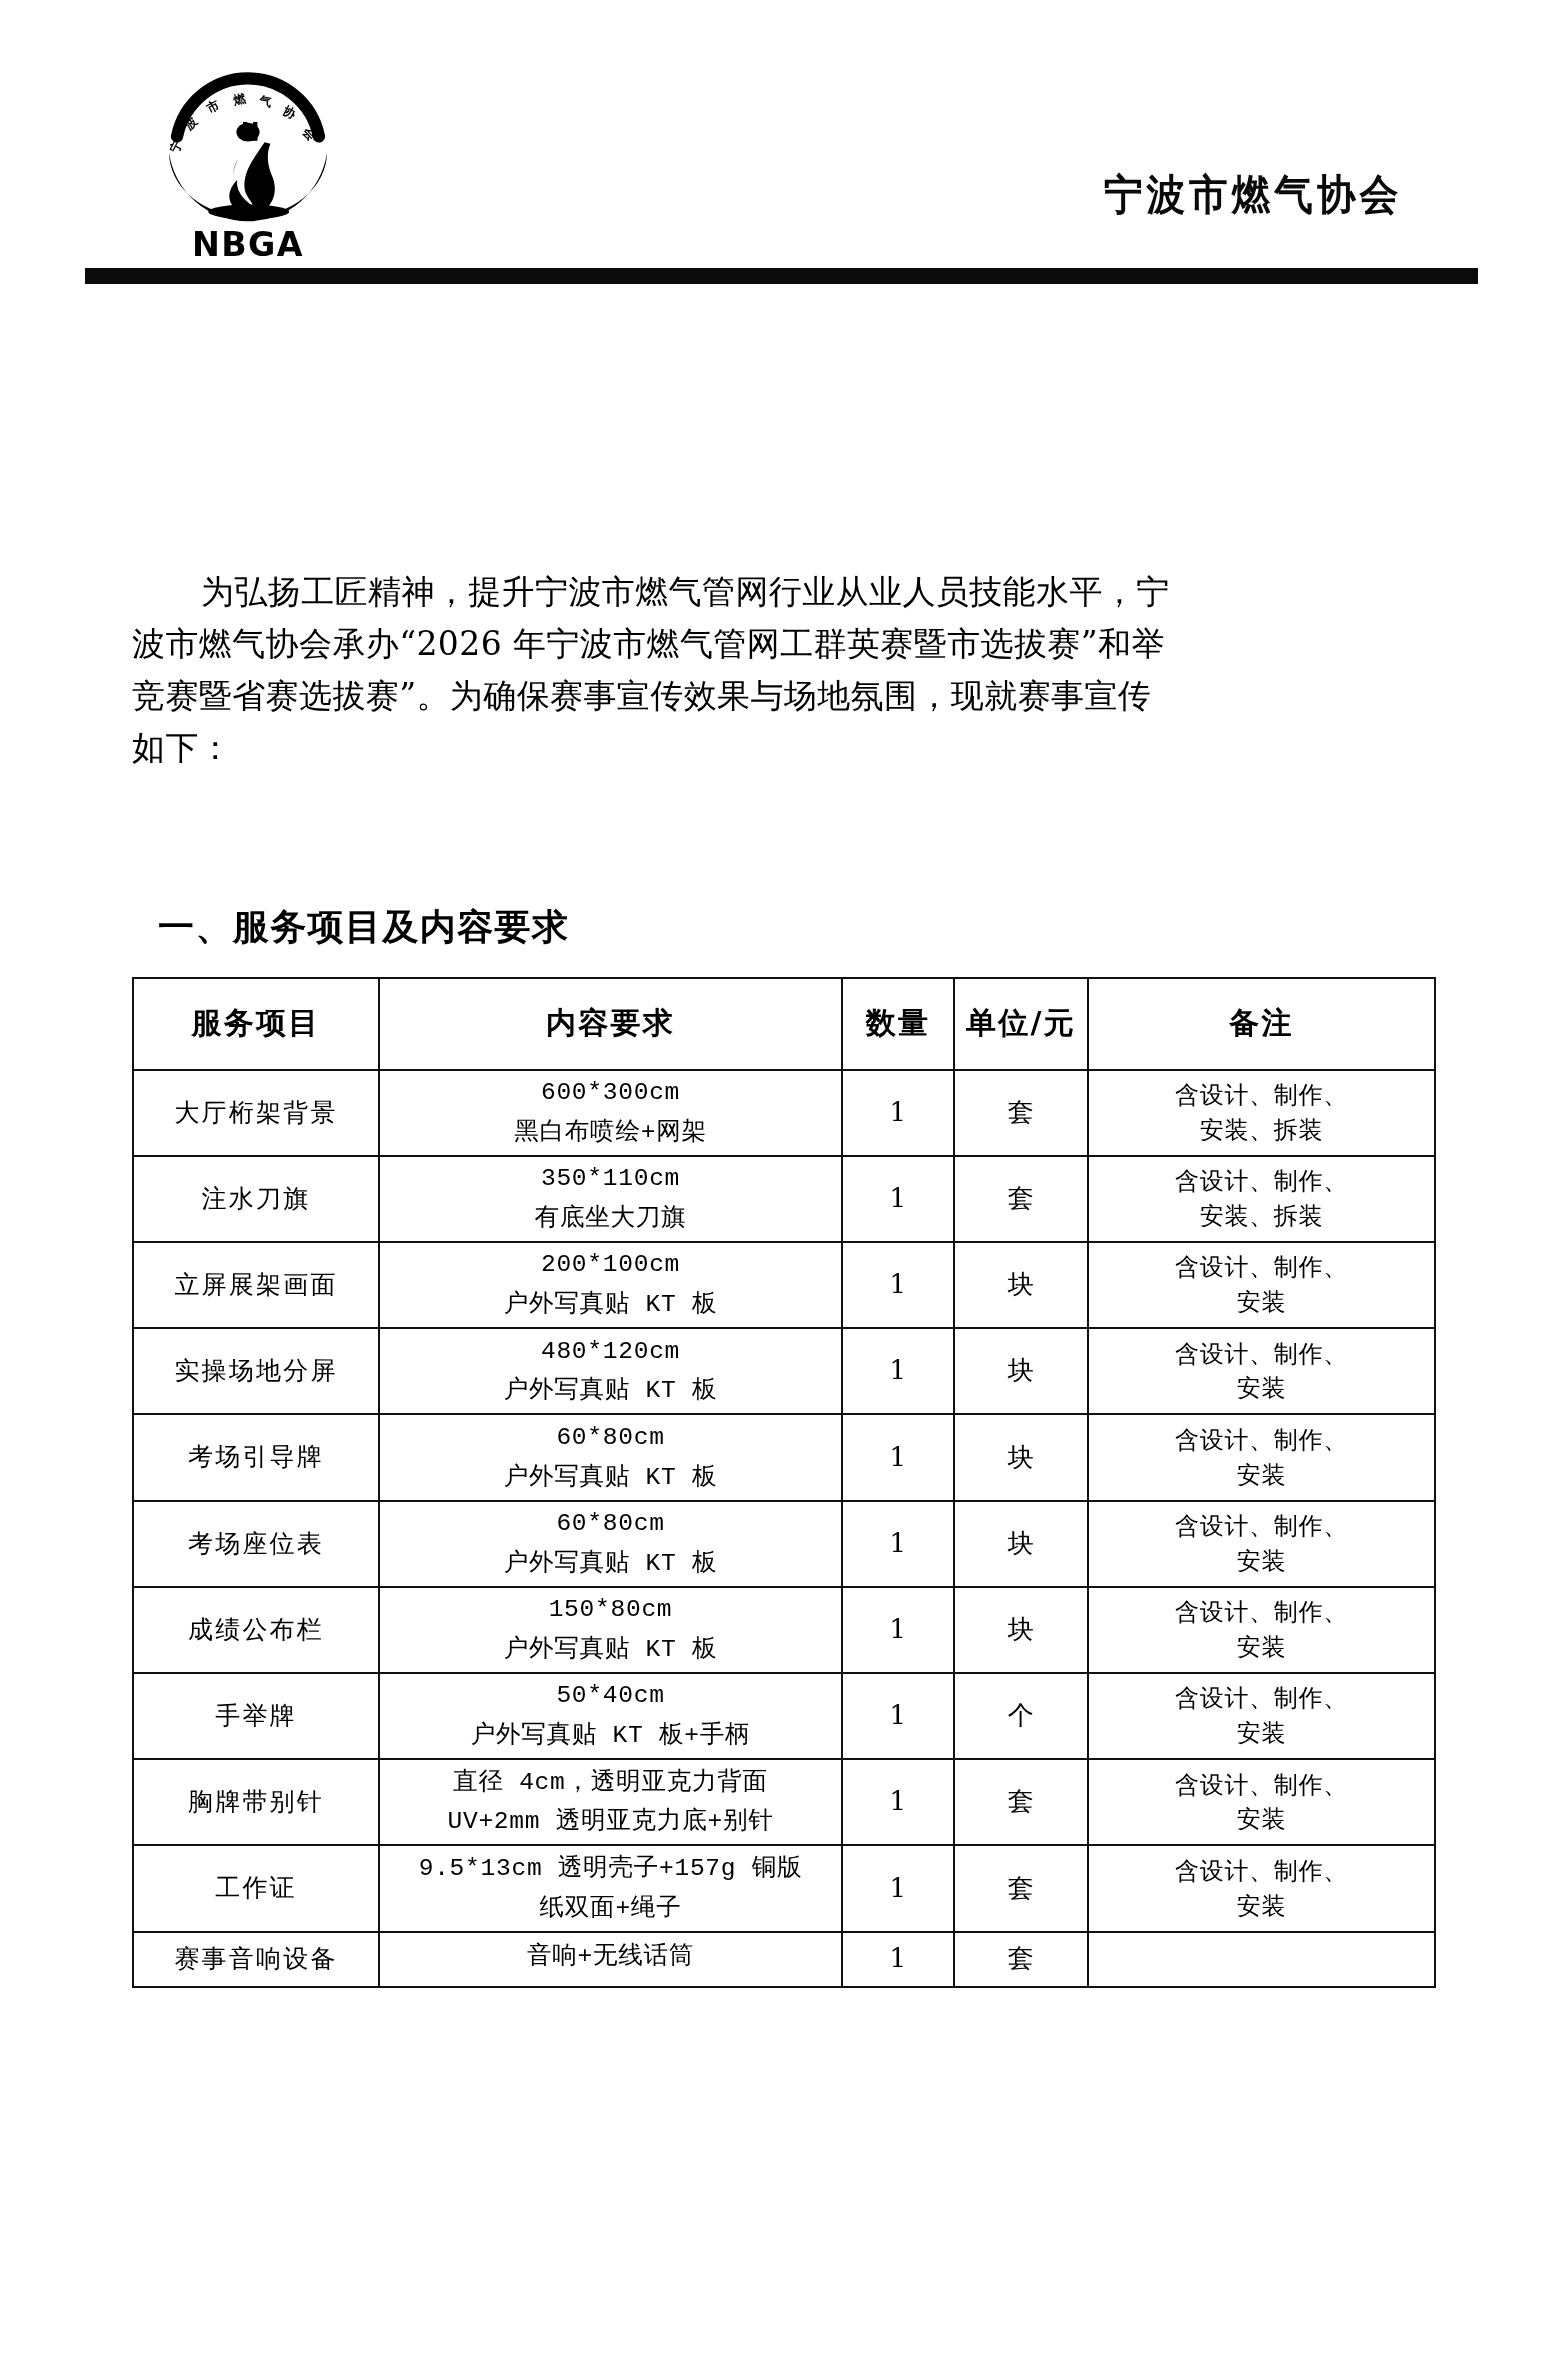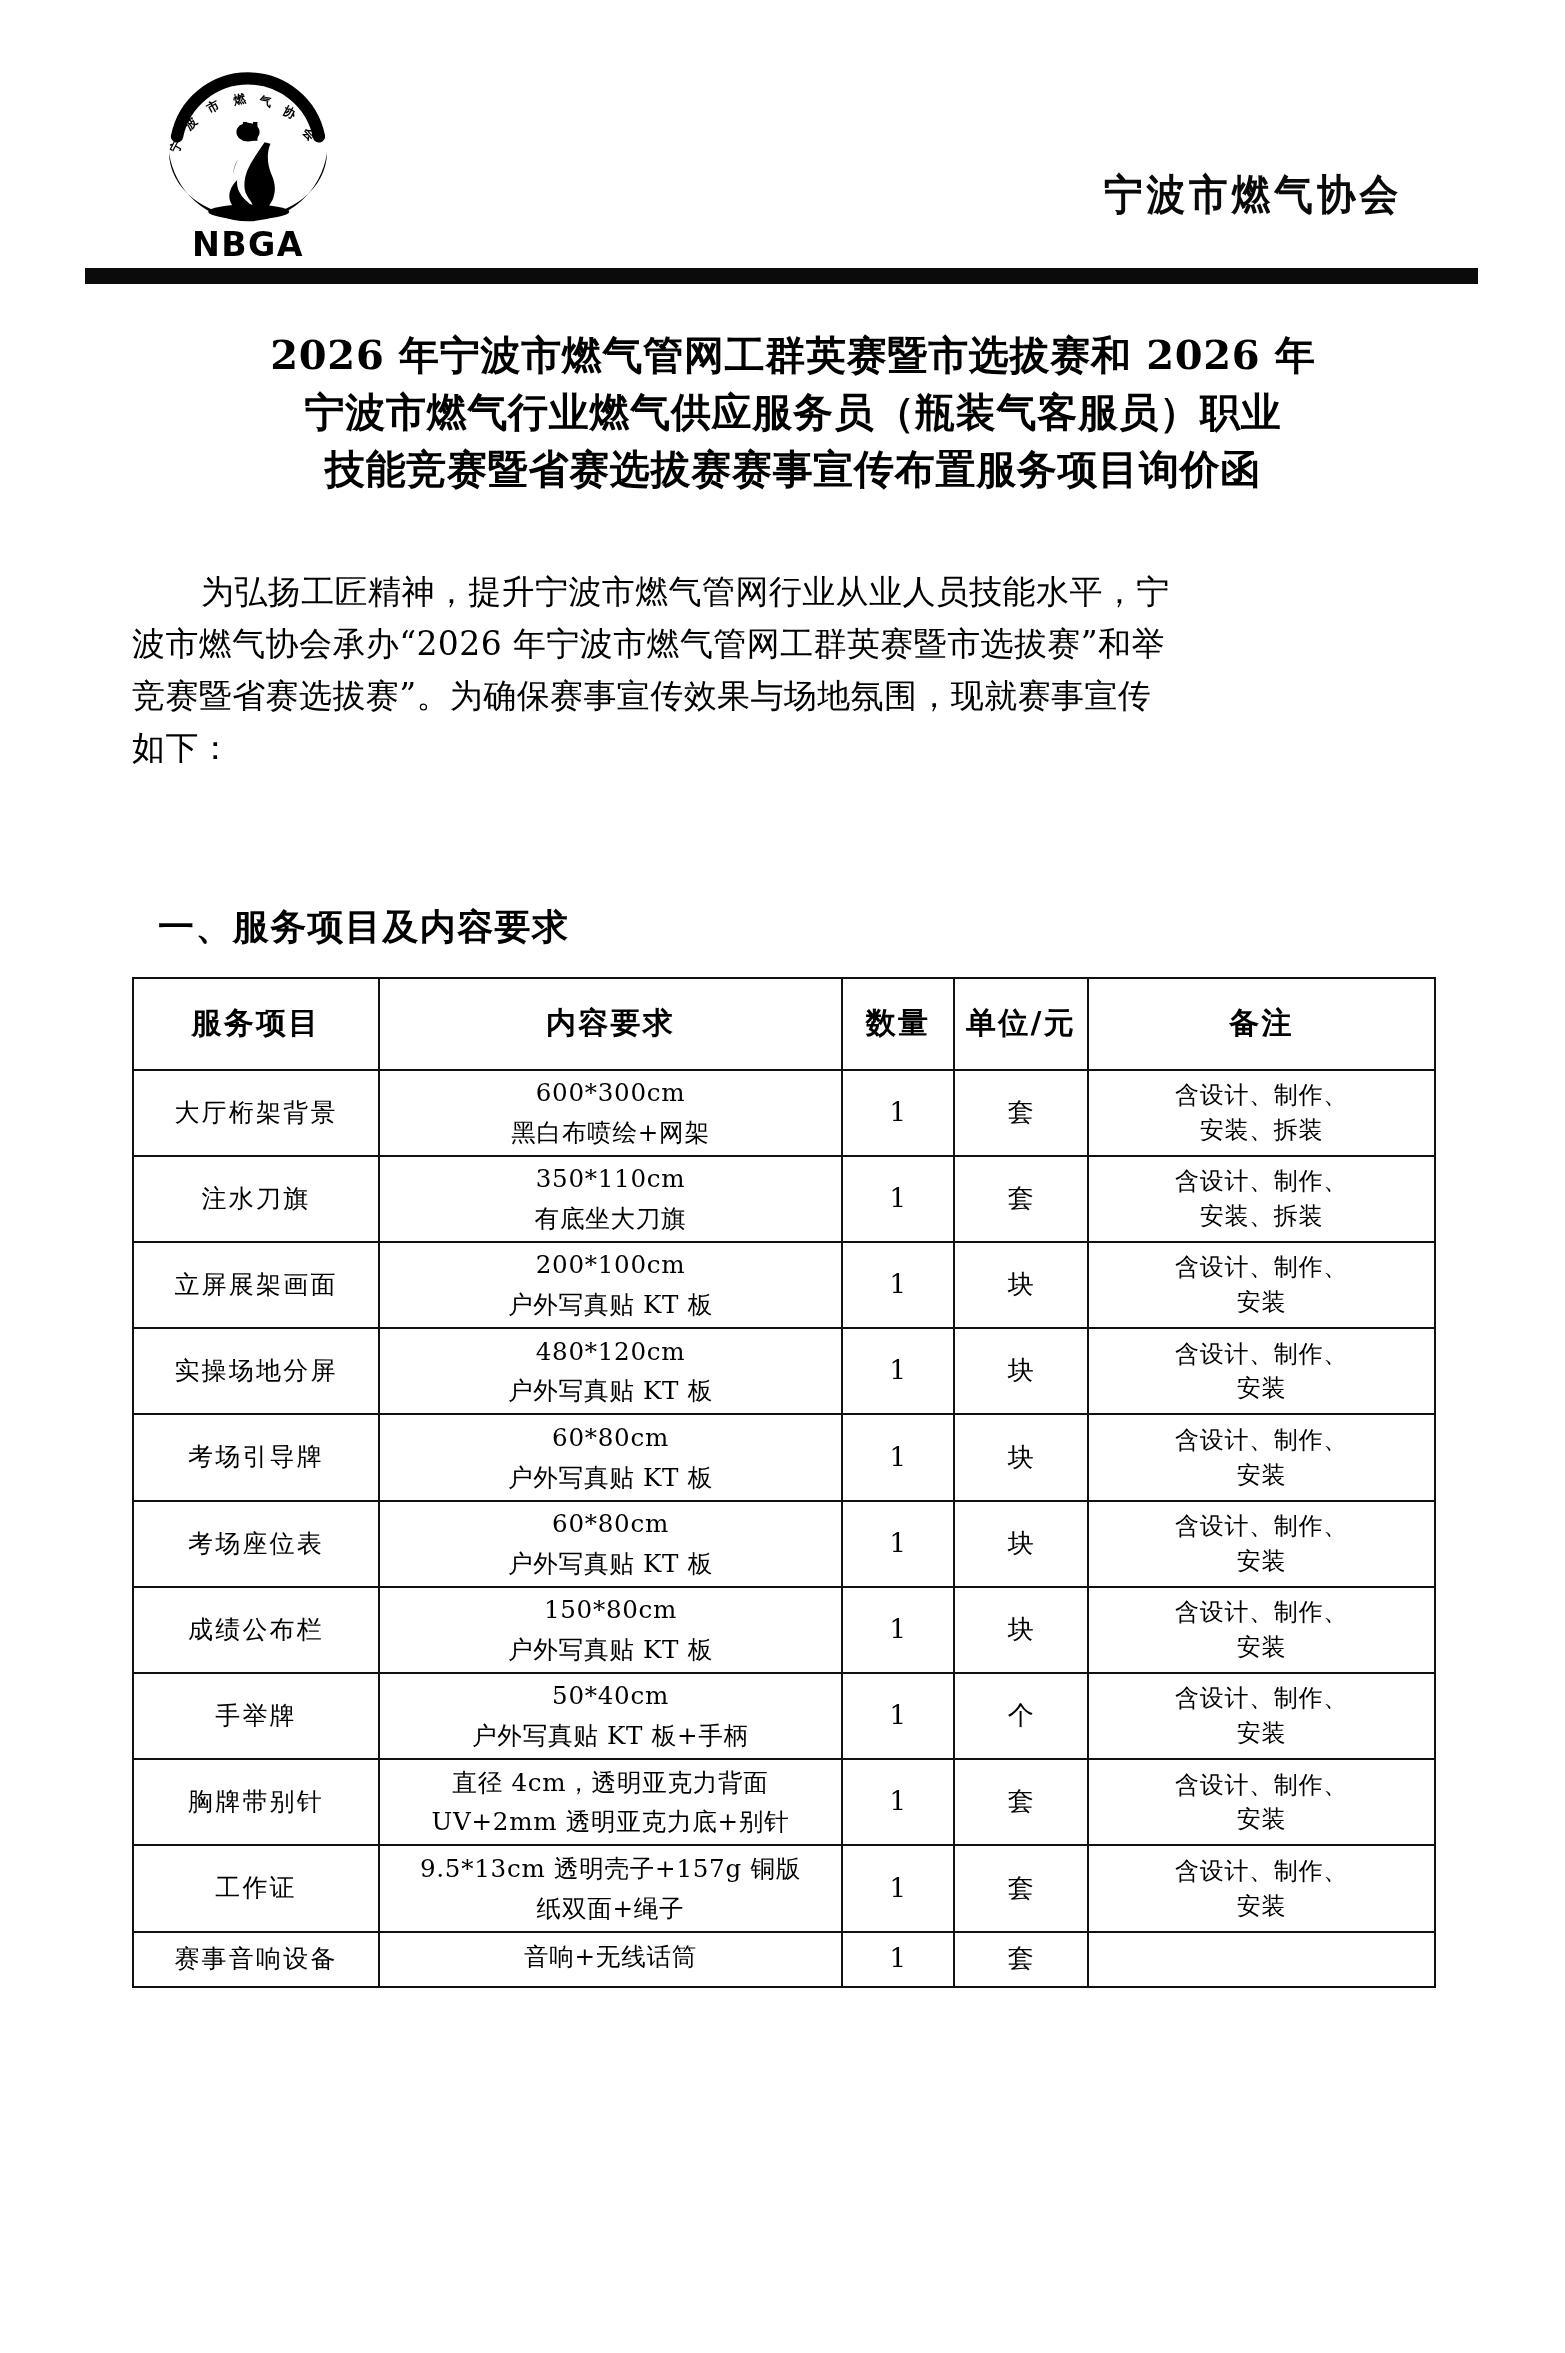--- a/index.html
+++ b/index.html
@@ -137,21 +137,21 @@
     height: 81px;
   }
   .svc-table td {
     font-size: 24.6px;
     line-height: 1.45;
     letter-spacing: 0.7px;
   }
   .svc-table tbody tr { height: 84px; }
   .svc-table td.name { font-size: 25px; letter-spacing: 2.2px; border-radius: 20px; }
   .svc-table td.content .l1,
-  .svc-table td.content .l2 { display: block; }
+  .svc-table td.content .l2 { display: block; font-family: Liberation Mono, monospace; }
   .svc-table td.content .l1 { margin-bottom: 4.3px; }
   .svc-table td.qty,
   .svc-table td.unit { font-size: 26px; }
   .svc-table td.note { font-size: 24px; letter-spacing: 0.7px; }
   .svc-table td.note .n1,
   .svc-table td.note .n2 { display: block; }
   .svc-table tbody tr.compact { height: 55px; }
 </style>
 </head>
 <body>
@@ -191,25 +191,20 @@
 
         <text x="145" y="283" text-anchor="middle" fill="#000" font-family="DejaVu Sans, Liberation Sans, sans-serif" font-size="46" font-weight="700" letter-spacing="2">NBGA</text>
       </svg>
     </div>
 
     <div class="org-name">宁波市燃气协会</div>
   </div>
 
   <div class="header-rule"></div>
 
-  <div class="doc-title">
-    <span class="tline">2026 年宁波市燃气管网工群英赛暨市选拔赛和 2026 年</span>
-    <span class="tline">宁波市燃气行业燃气供应服务员（瓶装气客服员）职业</span>
-    <span class="tline">技能竞赛暨省赛选拔赛赛事宣传布置服务项目询价函</span>
-  </div>
 
   <div class="body-para">
     <span class="pline indent">为弘扬工匠精神，提升宁波市燃气管网行业从业人员技能水平，宁</span>
     <span class="pline">波市燃气协会承办“2026 年宁波市燃气管网工群英赛暨市选拔赛”和举</span>
     <span class="pline">竞赛暨省赛选拔赛”。为确保赛事宣传效果与场地氛围，现就赛事宣传</span>
     <span class="pline">如下：</span>
   </div>
 
   <div class="section-heading">一、服务项目及内容要求</div>
 

